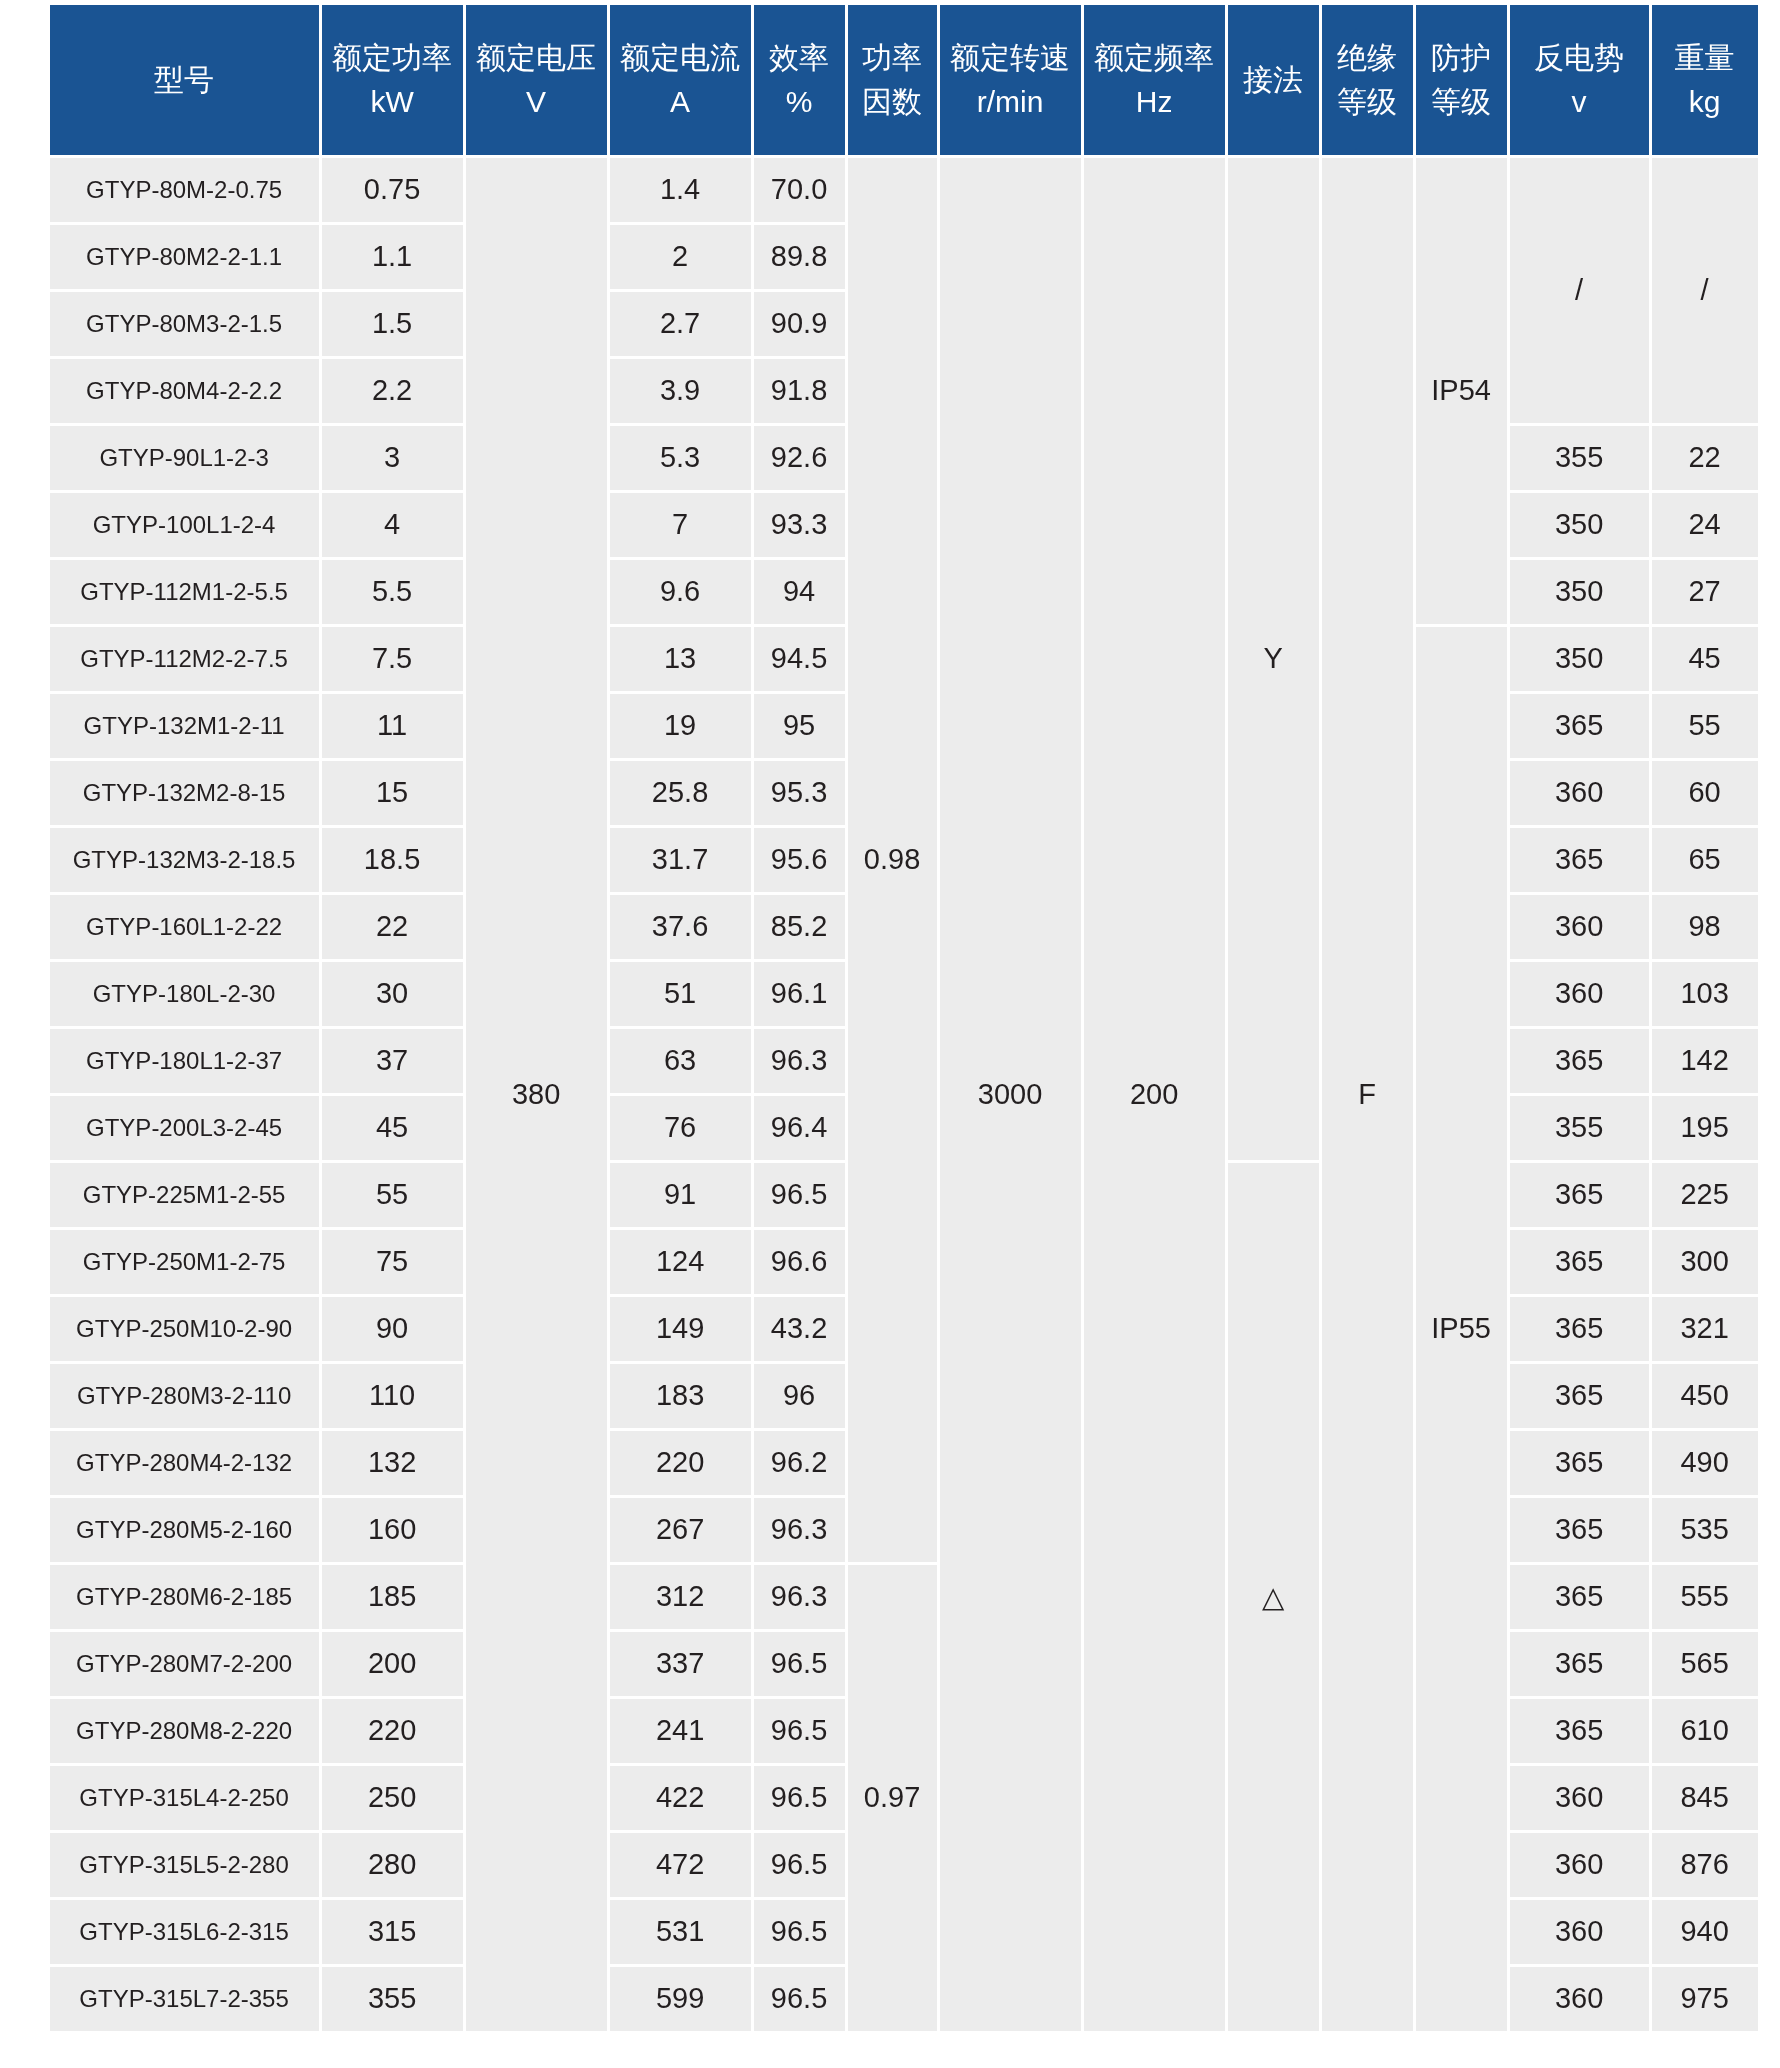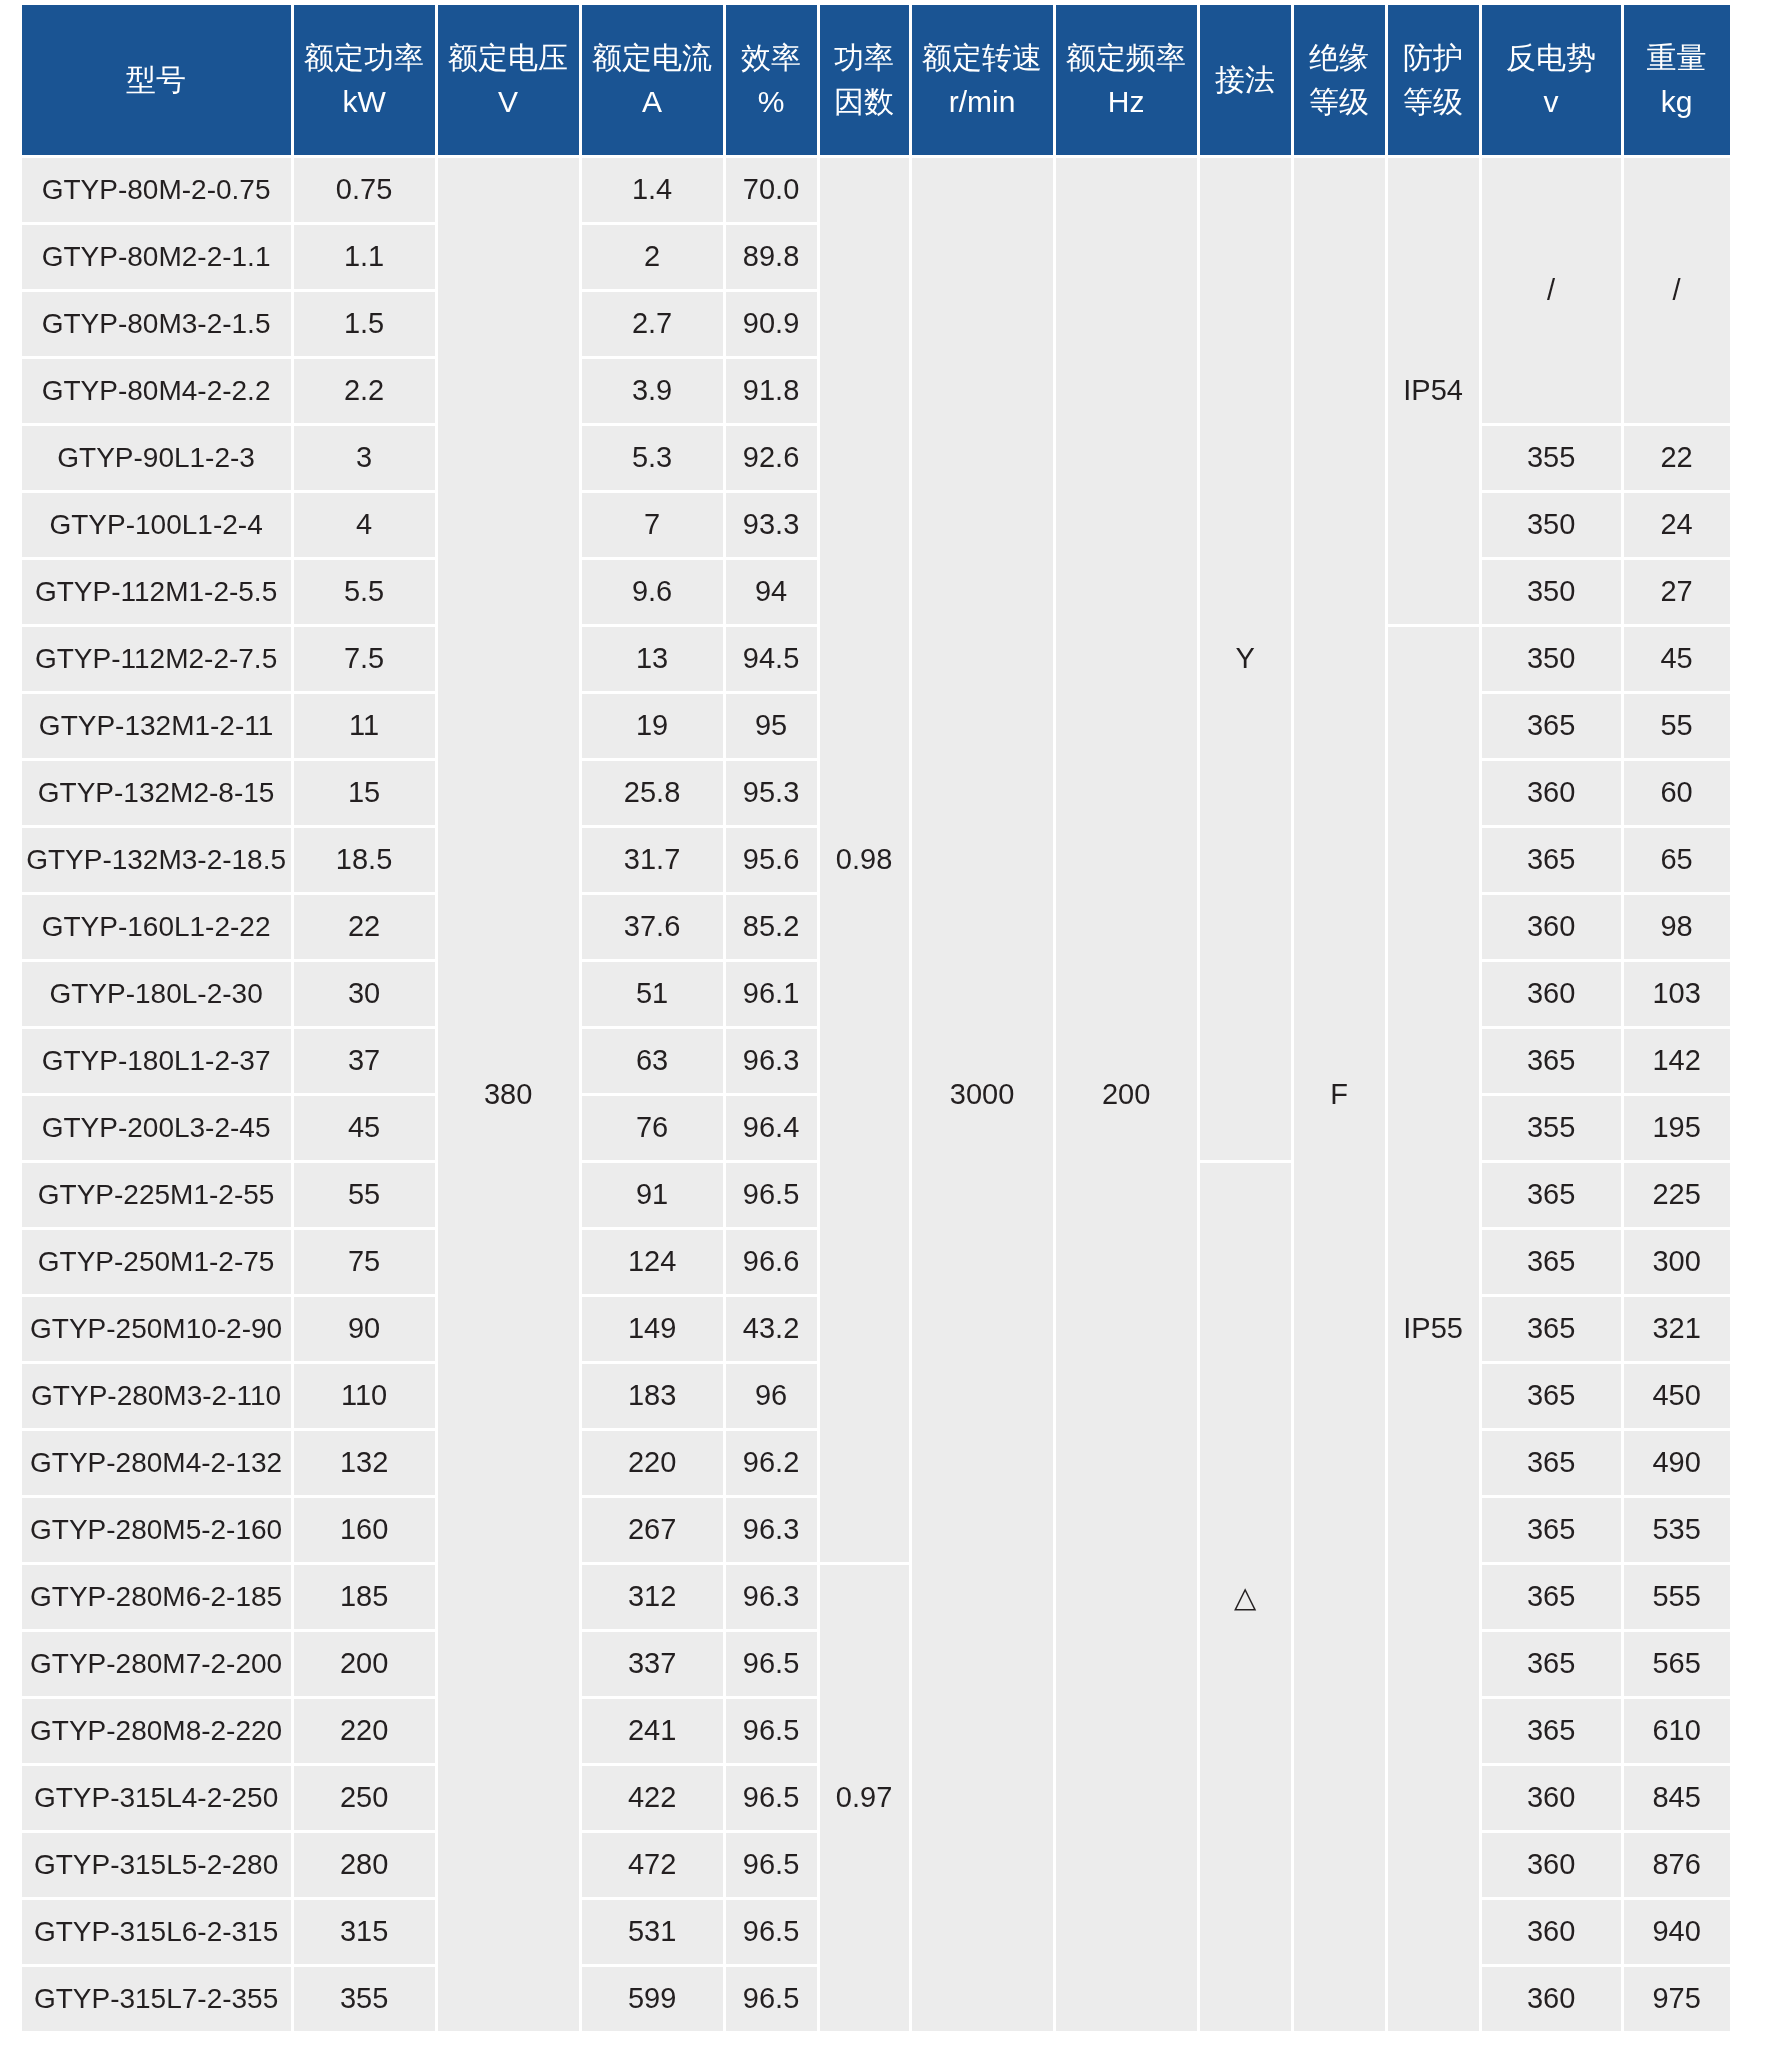--- a/index.html
+++ b/index.html
@@ -1,23 +1,23 @@
 <!DOCTYPE html>
 <html style="font-size:15px"><head>
 <meta charset="utf-8">
 <style>
   html,body{margin:0;padding:0;background:#ffffff;}
   body{width:1781px;height:2068px;font-family:"Liberation Sans","DejaVu Sans",sans-serif;color:#231f20;}
-  .wrap{padding:1.9px 0 0 18.6px;}
+  .wrap{padding:1.9px 0 0 18.6px;margin-left:28px;}
   table{border-collapse:separate;border-spacing:3.7px;table-layout:fixed;}
   th,td{background:#ececec;text-align:center;vertical-align:middle;padding:0;overflow:hidden;}
   th{background:#1a5493;color:#ffffff;font-weight:normal;height:150px;font-size:30px;line-height:1.45;}
   td{height:64px;font-size:29px;}
   .hl{display:block;}
-  .model{font-size:28px;letter-spacing:0px;}
+  .model{font-size:24px;letter-spacing:0px;}
   
   col.c-model{width:269px;} col.c-power{width:141px;} col.c-volt{width:141px;}
   col.c-curr{width:141px;} col.c-eff{width:91px;} col.c-pf{width:89px;}
   col.c-speed{width:141px;} col.c-freq{width:141px;} col.c-conn{width:91px;}
   col.c-ins{width:91px;} col.c-prot{width:91px;} col.c-emf{width:139px;} col.c-wt{width:106px;}
 </style>
 </head>
 <body>
 
 <div class="wrap">

